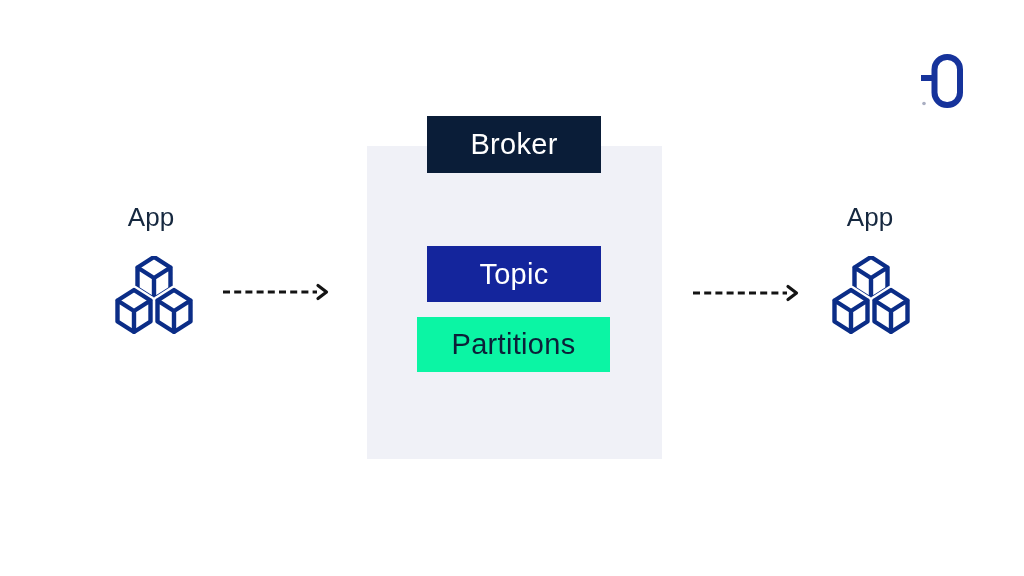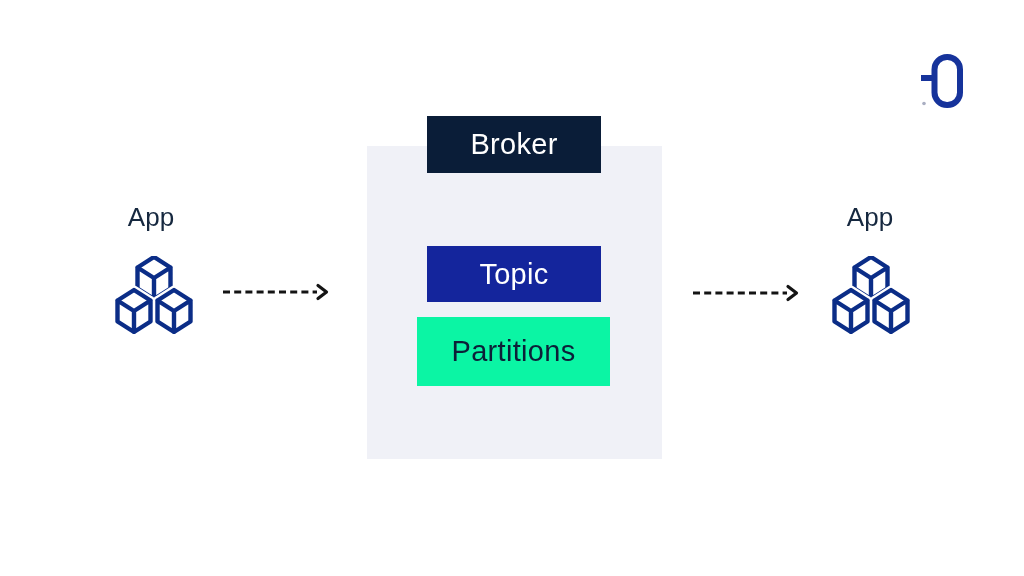--- a/index.html
+++ b/index.html
@@ -20,21 +20,21 @@
   }
   .broker-box {
     left:427px; top:116px; width:174px; height:57px;
     background:var(--broker_bg); color:var(--white); font-size:29px;
   }
   .topic-box {
     left:427px; top:246px; width:174px; height:56px;
     background:var(--topic_bg); color:var(--white); font-size:29px;
   }
   .partitions-box {
-    left:417px; top:317px; width:193px; height:69px;
+    left:417px; top:317px; width:193px; height:55px;
     background:var(--partitions_bg); color:var(--partitions_text); font-size:29px;
   }
   .app-label {
     width:120px; text-align:center; font-size:26px; font-weight:500;
     color:var(--app_text);
   }
   .app-label.left  { left:91px;  top:202px; }
   .app-label.right { left:810px; top:202px; }
   .cubes { width:80px; height:78px; }
   .cubes-wrap.left  { left:114px; top:256px; }

